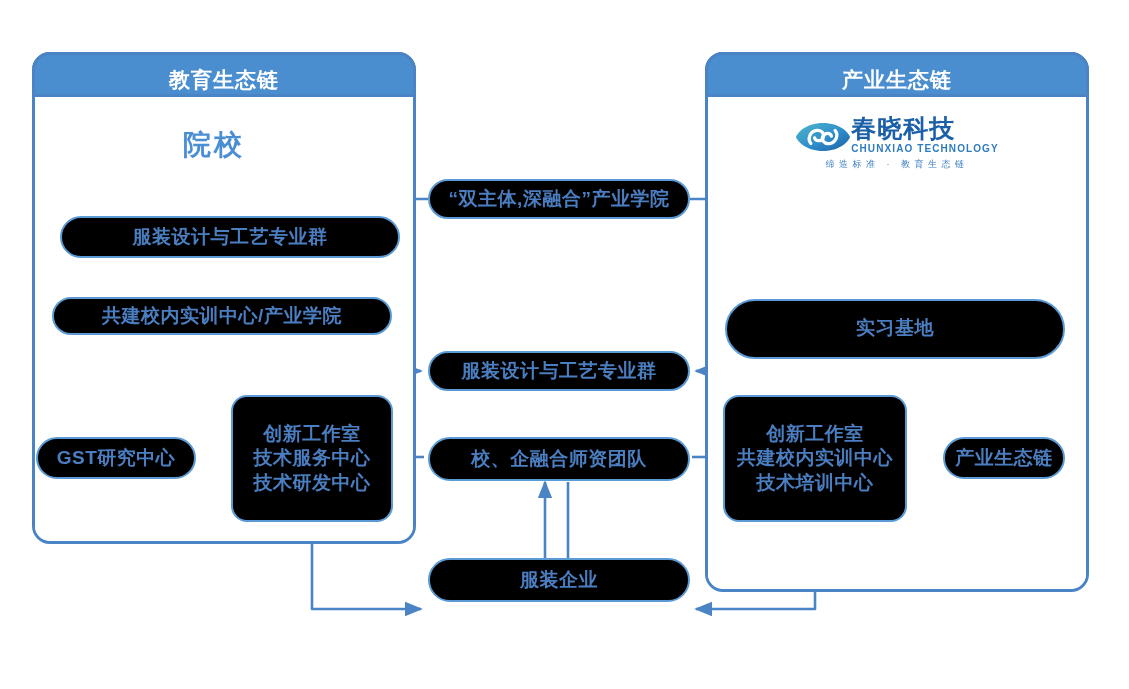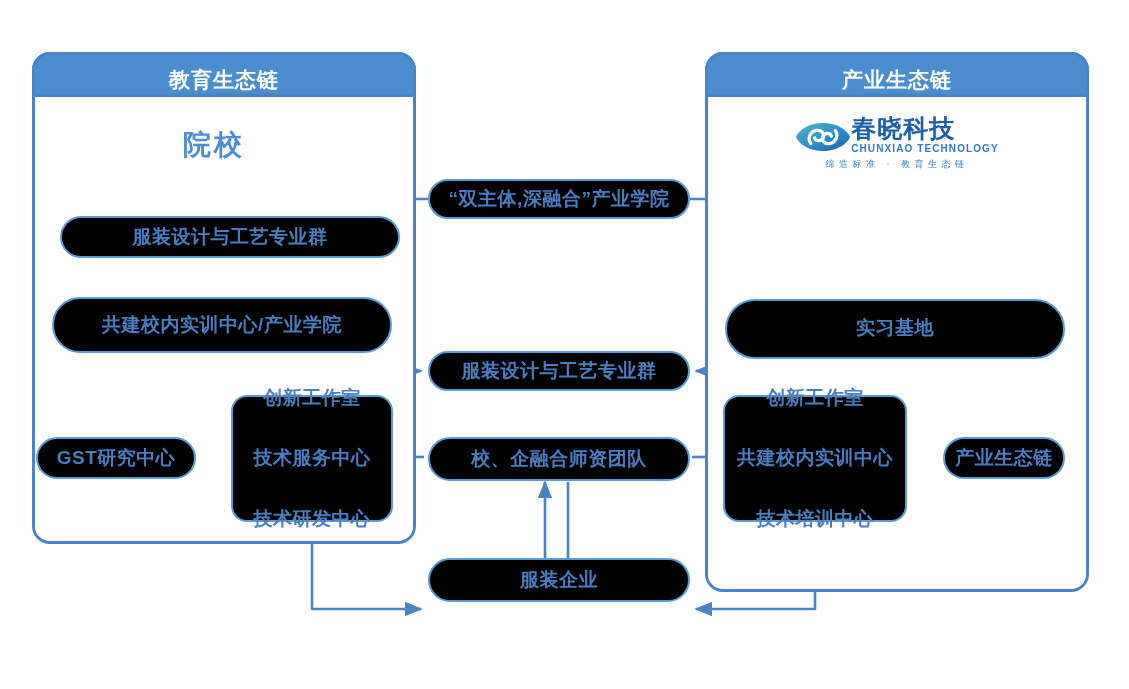--- a/index.html
+++ b/index.html
@@ -64,21 +64,21 @@
     font-size:19px;
     font-weight:bold;
     display:flex;
     align-items:center;
     justify-content:center;
     text-align:center;
     line-height:1.28;
     letter-spacing:0.5px;
   }
   .pill{border-radius:999px;}
-  .rrect{border-radius:16px;gap:36px;}
+  .rrect{border-radius:16px;}
   .node.multi{
     flex-direction:column;
     justify-content:center;
   }
   .node.multi .ln{display:block;}
   
   .section-title{
     position:absolute;
     z-index:3;
     color:#4a8ed4;
@@ -175,21 +175,21 @@
   </div>
 
   <div class="section-title" style="left:32px; top:126px; width:364px;">
     <span>院校</span>
   </div>
 
   <div class="node pill" style="left:60px; top:216px; width:340px; height:42px;">
     <span>服装设计与工艺专业群</span>
   </div>
 
-  <div class="node pill" style="left:52px; top:297px; width:340px; height:56px;">
+  <div class="node pill" style="left:52px; top:297px; width:340px; height:38px;">
     <span>共建校内实训中心/产业学院</span>
   </div>
 
   <div class="node pill" style="left:36px; top:437px; width:160px; height:42px;">
     <span>GST研究中心</span>
   </div>
 
   <div class="node rrect multi" style="left:231px; top:395px; width:162px; height:127px;">
     <span class="ln">创新工作室</span>
     <span class="ln">技术服务中心</span>

